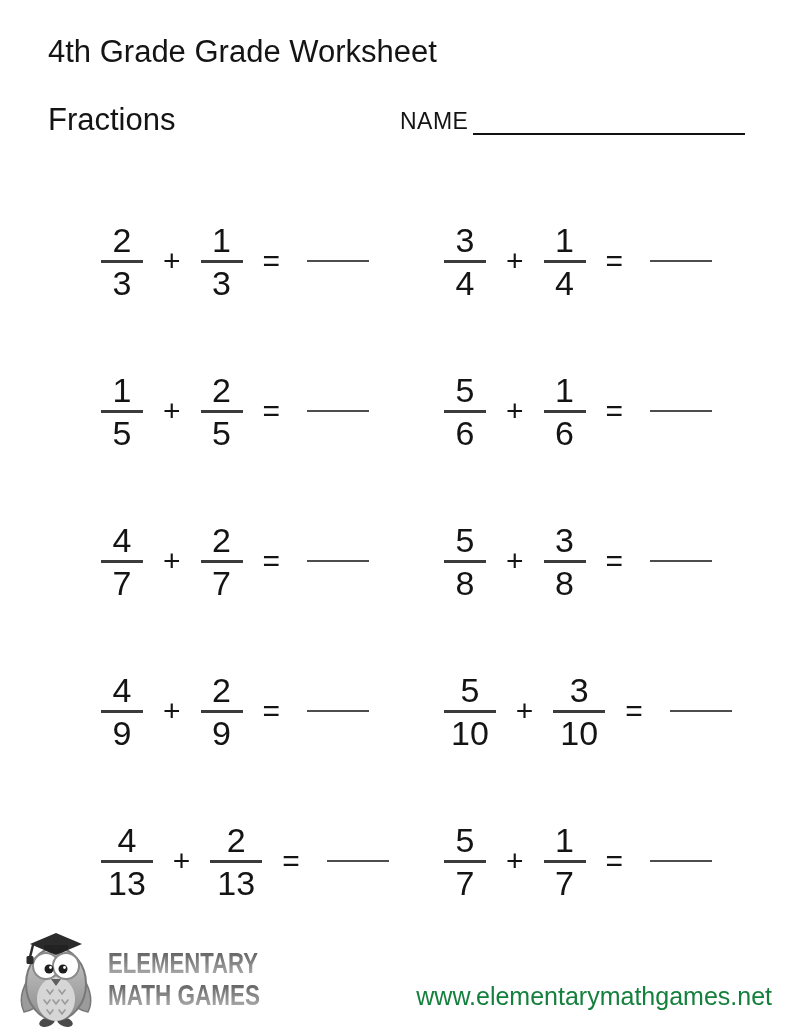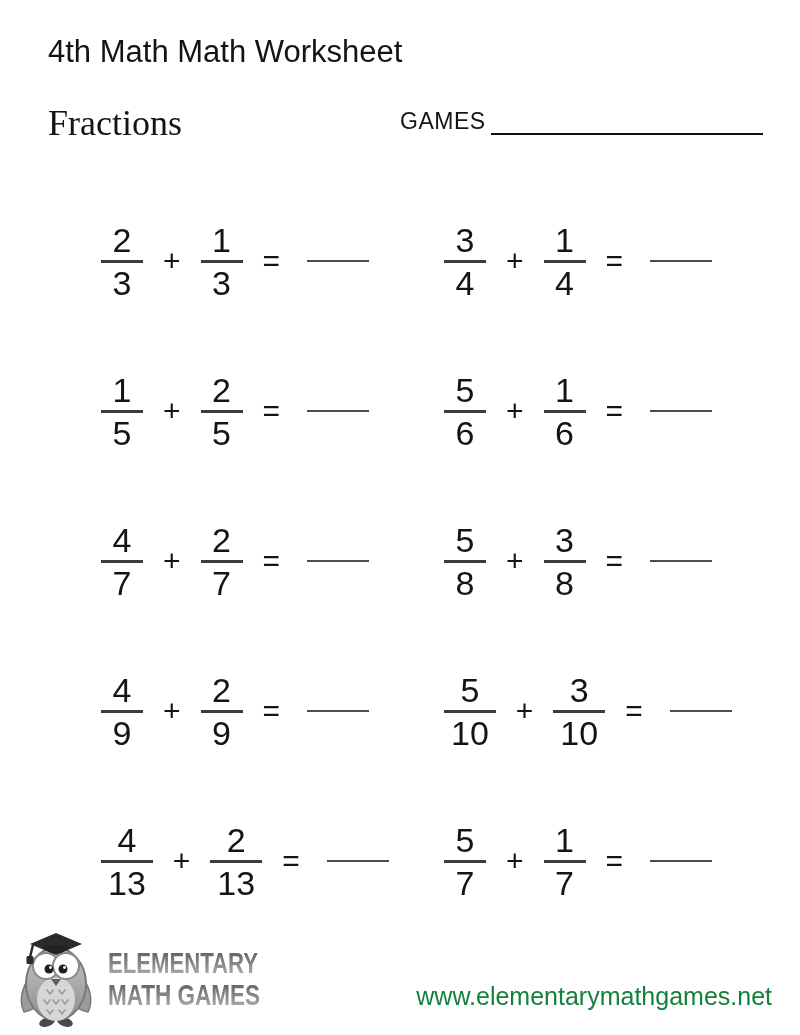--- a/index.html
+++ b/index.html
@@ -10,21 +10,21 @@
     font-family:"Liberation Sans", sans-serif;
     color:#141414;
     overflow:hidden;
   }
   .title {
     position:absolute; left:48px; top:34px;
     font-size:31px; font-weight:500;
   }
   .subtitle {
     position:absolute; left:48px; top:102px;
-    font-size:36px; font-weight:500;font-family:Liberation Serif, serif;
+    font-size:31px; font-weight:500;
   }
   .name-block {
     position:absolute; left:400px; top:108px;
     display:flex; align-items:flex-end;
   }
   .name-label { font-size:23px; letter-spacing:0.5px; }
   .name-line {
     width:272px; height:26px;
     border-bottom:2px solid #111;
     margin-left:5px;
@@ -53,25 +53,25 @@
   }
   .logo { position:absolute; left:20px; top:922px; }
   .url {
     position:absolute; right:28px; top:982px;
     font-size:25px; color:#15803d;
   }
 </style>
 </head>
 <body>
 
-<div class="title">4th Math Math Worksheet</div>
+<div class="title">4th Grade Grade Worksheet</div>
 <div class="subtitle">Fractions</div>
 
 <div class="name-block">
-  <span class="name-label">GAMES</span>
+  <span class="name-label">NAME</span>
   <span class="name-line"></span>
 </div>
 
 <div class="problems">
 
   <div class="problem">
     <span class="frac">
         <span class="num">2</span>
         <span class="bar"></span>
         <span class="den">3</span>

